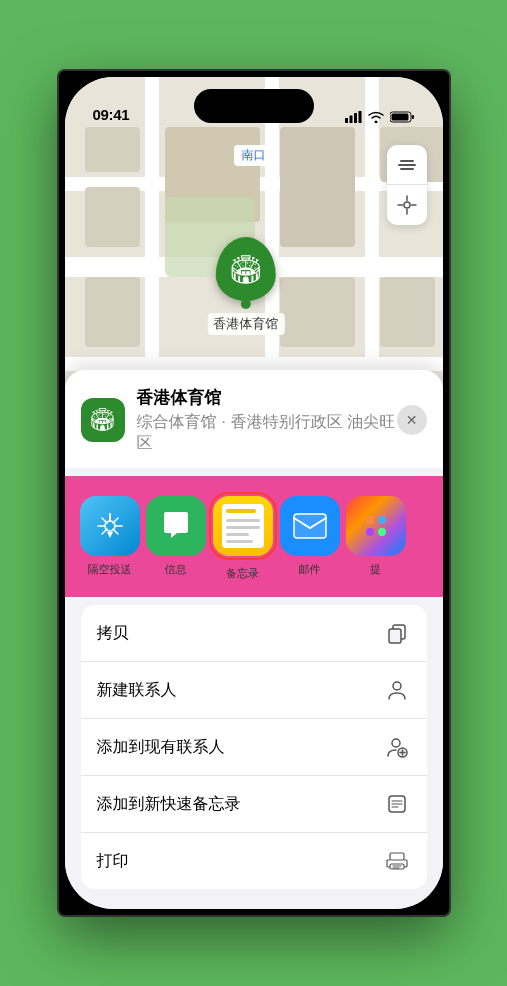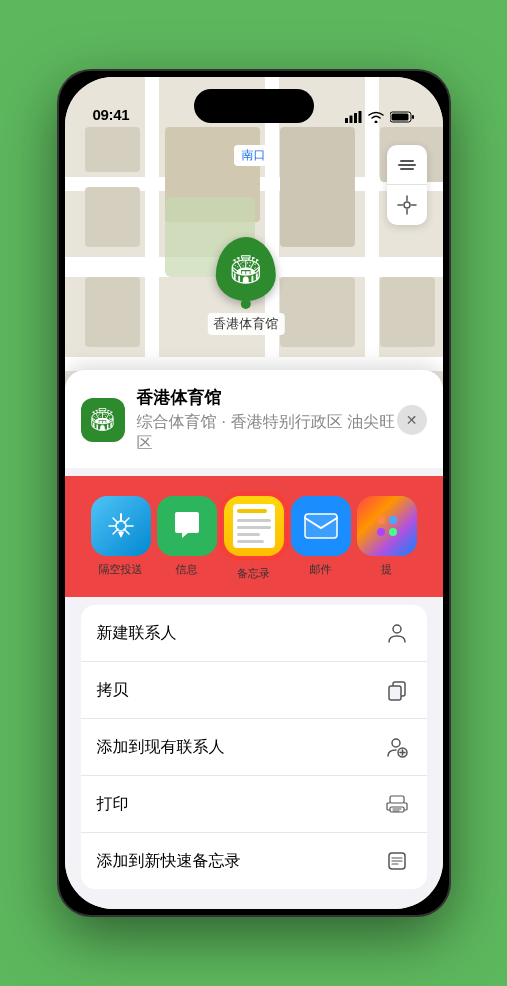--- a/index.html
+++ b/index.html
@@ -11,21 +11,21 @@
       display: flex;
       align-items: center;
       justify-content: center;
       font-family: -apple-system, 'PingFang SC', 'Helvetica Neue', sans-serif;
     }
 
     .phone-frame {
       width: 390px;
       height: 844px;
       background: #000;
-      border-radius: 32px;
+      border-radius: 6px;
       position: relative;
       box-shadow: 0 0 0 2px #333, 0 20px 60px rgba(0,0,0,0.5);
       overflow: hidden;
     }
 
     .phone-screen {
       position: absolute;
       top: 6px;
       left: 6px;
       right: 6px;
@@ -266,27 +266,26 @@
       align-items: center;
       justify-content: center;
       font-size: 14px;
       color: #666;
       cursor: pointer;
       flex-shrink: 0;
     }
 
     
     .share-apps-row {
-      background: #ef4444;
+      background: #ec4899;
       padding: 16px 12px;
       display: flex;
       align-items: center;
       margin-bottom: 8px;
       overflow: hidden;
-      justify-content: center;
     }
 
     .app-item {
       display: flex;
       flex-direction: column;
       align-items: center;
       gap: 6px;
       min-width: 66px;
     }
 
@@ -582,78 +581,78 @@
             </div>
           </div>
           <span class="app-label">提</span>
         </div>
 
       </div>
 
       <div class="action-list">
 
         <div class="action-item">
+          <span class="action-label">拷贝</span>
+          <div class="action-icon">
+            <svg width="22" height="22" viewBox="0 0 22 22">
+              <rect x="7" y="3" width="12" height="14" rx="2" stroke="#555" stroke-width="1.5" fill="none"></rect>
+              <rect x="3" y="7" width="12" height="14" rx="2" stroke="#555" stroke-width="1.5" fill="#f2f2f7"></rect>
+            </svg>
+          </div>
+        </div>
+
+        <div class="action-item">
           <span class="action-label">新建联系人</span>
           <div class="action-icon">
             <svg width="22" height="22" viewBox="0 0 22 22">
               <circle cx="11" cy="7" r="4" stroke="#555" stroke-width="1.5" fill="none"></circle>
               <path d="M3 20 Q3 14 11 14 Q19 14 19 20" stroke="#555" stroke-width="1.5" fill="none" stroke-linecap="round"></path>
-            </svg>
-          </div>
-        </div>
-
-        <div class="action-item">
-          <span class="action-label">拷贝</span>
-          <div class="action-icon">
-            <svg width="22" height="22" viewBox="0 0 22 22">
-              <rect x="7" y="3" width="12" height="14" rx="2" stroke="#555" stroke-width="1.5" fill="none"></rect>
-              <rect x="3" y="7" width="12" height="14" rx="2" stroke="#555" stroke-width="1.5" fill="#f2f2f7"></rect>
             </svg>
           </div>
         </div>
 
         <div class="action-item">
           <span class="action-label">添加到现有联系人</span>
           <div class="action-icon">
             <svg width="22" height="22" viewBox="0 0 22 22">
               <circle cx="10" cy="7" r="4" stroke="#555" stroke-width="1.5" fill="none"></circle>
               <path d="M2 20 Q2 14 10 14" stroke="#555" stroke-width="1.5" fill="none" stroke-linecap="round"></path>
               <circle cx="16.5" cy="16.5" r="4.5" fill="#f2f2f7" stroke="#555" stroke-width="1.5"></circle>
               <line x1="16.5" y1="14" x2="16.5" y2="19" stroke="#555" stroke-width="1.5" stroke-linecap="round"></line>
               <line x1="14" y1="16.5" x2="19" y2="16.5" stroke="#555" stroke-width="1.5" stroke-linecap="round"></line>
+            </svg>
+          </div>
+        </div>
+
+        <div class="action-item">
+          <span class="action-label">添加到新快速备忘录</span>
+          <div class="action-icon">
+            <svg width="22" height="22" viewBox="0 0 22 22">
+              <rect x="3" y="3" width="16" height="16" rx="3" stroke="#555" stroke-width="1.5" fill="none"></rect>
+              <line x1="6" y1="8" x2="16" y2="8" stroke="#555" stroke-width="1.2" stroke-linecap="round"></line>
+              <line x1="6" y1="11" x2="16" y2="11" stroke="#555" stroke-width="1.2" stroke-linecap="round"></line>
+              <line x1="6" y1="14" x2="12" y2="14" stroke="#555" stroke-width="1.2" stroke-linecap="round"></line>
             </svg>
           </div>
         </div>
 
         <div class="action-item">
           <span class="action-label">打印</span>
           <div class="action-icon">
             <svg width="22" height="22" viewBox="0 0 22 22">
               <rect x="4" y="3" width="14" height="7" rx="1.5" stroke="#555" stroke-width="1.2" fill="none"></rect>
               <rect x="4" y="14" width="14" height="5" rx="1.5" stroke="#555" stroke-width="1.2" fill="none"></rect>
               <path d="M4 10 L2 10 Q1 10 1 11 L1 16 Q1 17 2 17 L4 17" stroke="#555" stroke-width="1.2" fill="none"></path>
               <path d="M18 10 L20 10 Q21 10 21 11 L21 16 Q21 17 20 17 L18 17" stroke="#555" stroke-width="1.2" fill="none"></path>
               <line x1="7" y1="16" x2="15" y2="16" stroke="#555" stroke-width="1" stroke-linecap="round"></line>
               <line x1="7" y1="18" x2="13" y2="18" stroke="#555" stroke-width="1" stroke-linecap="round"></line>
             </svg>
           </div>
         </div>
 
-        <div class="action-item">
-          <span class="action-label">添加到新快速备忘录</span>
-          <div class="action-icon">
-            <svg width="22" height="22" viewBox="0 0 22 22">
-              <rect x="3" y="3" width="16" height="16" rx="3" stroke="#555" stroke-width="1.5" fill="none"></rect>
-              <line x1="6" y1="8" x2="16" y2="8" stroke="#555" stroke-width="1.2" stroke-linecap="round"></line>
-              <line x1="6" y1="11" x2="16" y2="11" stroke="#555" stroke-width="1.2" stroke-linecap="round"></line>
-              <line x1="6" y1="14" x2="12" y2="14" stroke="#555" stroke-width="1.2" stroke-linecap="round"></line>
-            </svg>
-          </div>
-        </div>
-
       </div>
 
     </div>
 
     <div class="home-indicator"></div>
 
   </div>
 </div>
 
 </body></html>

